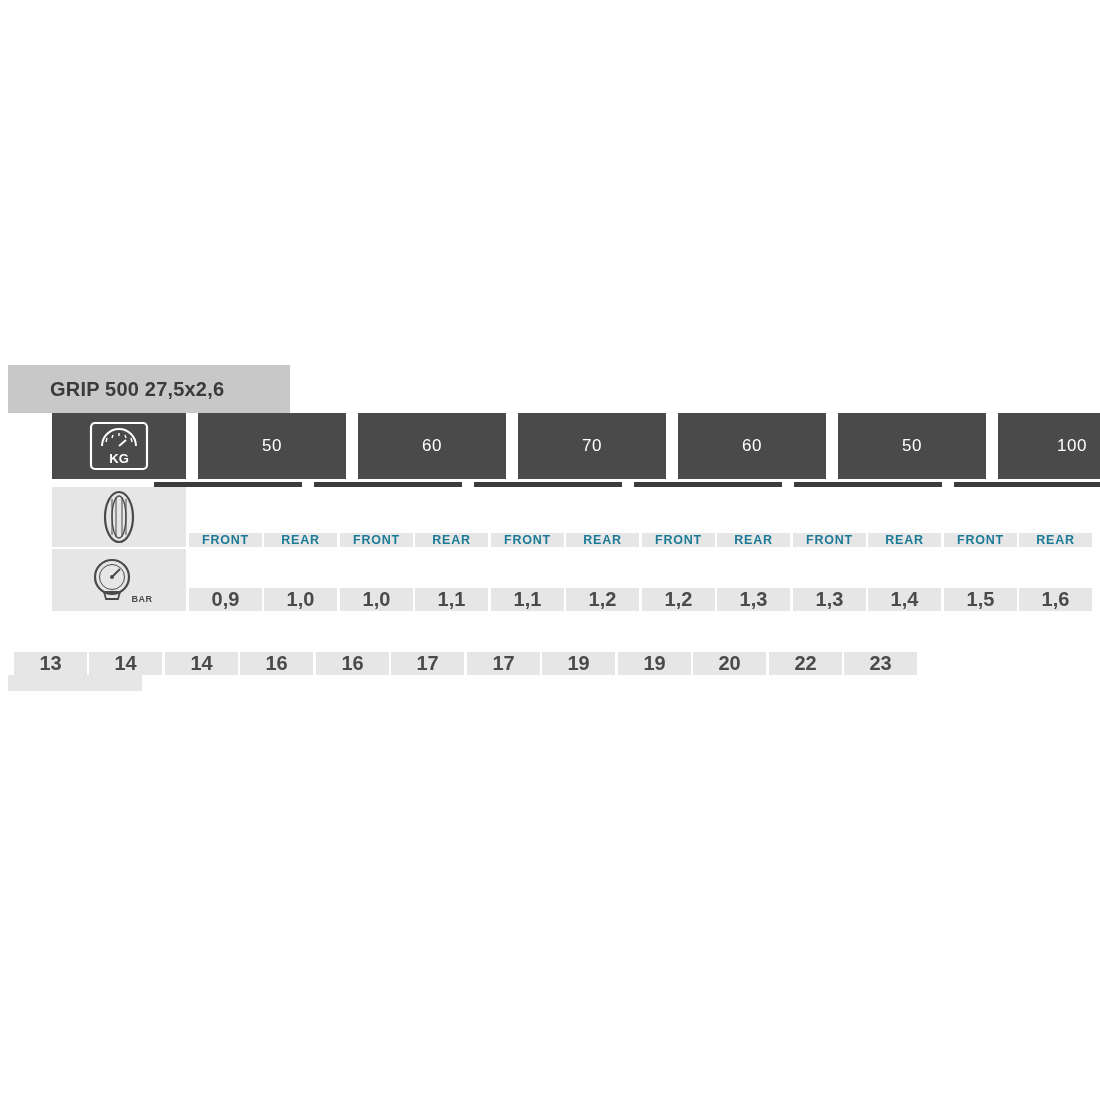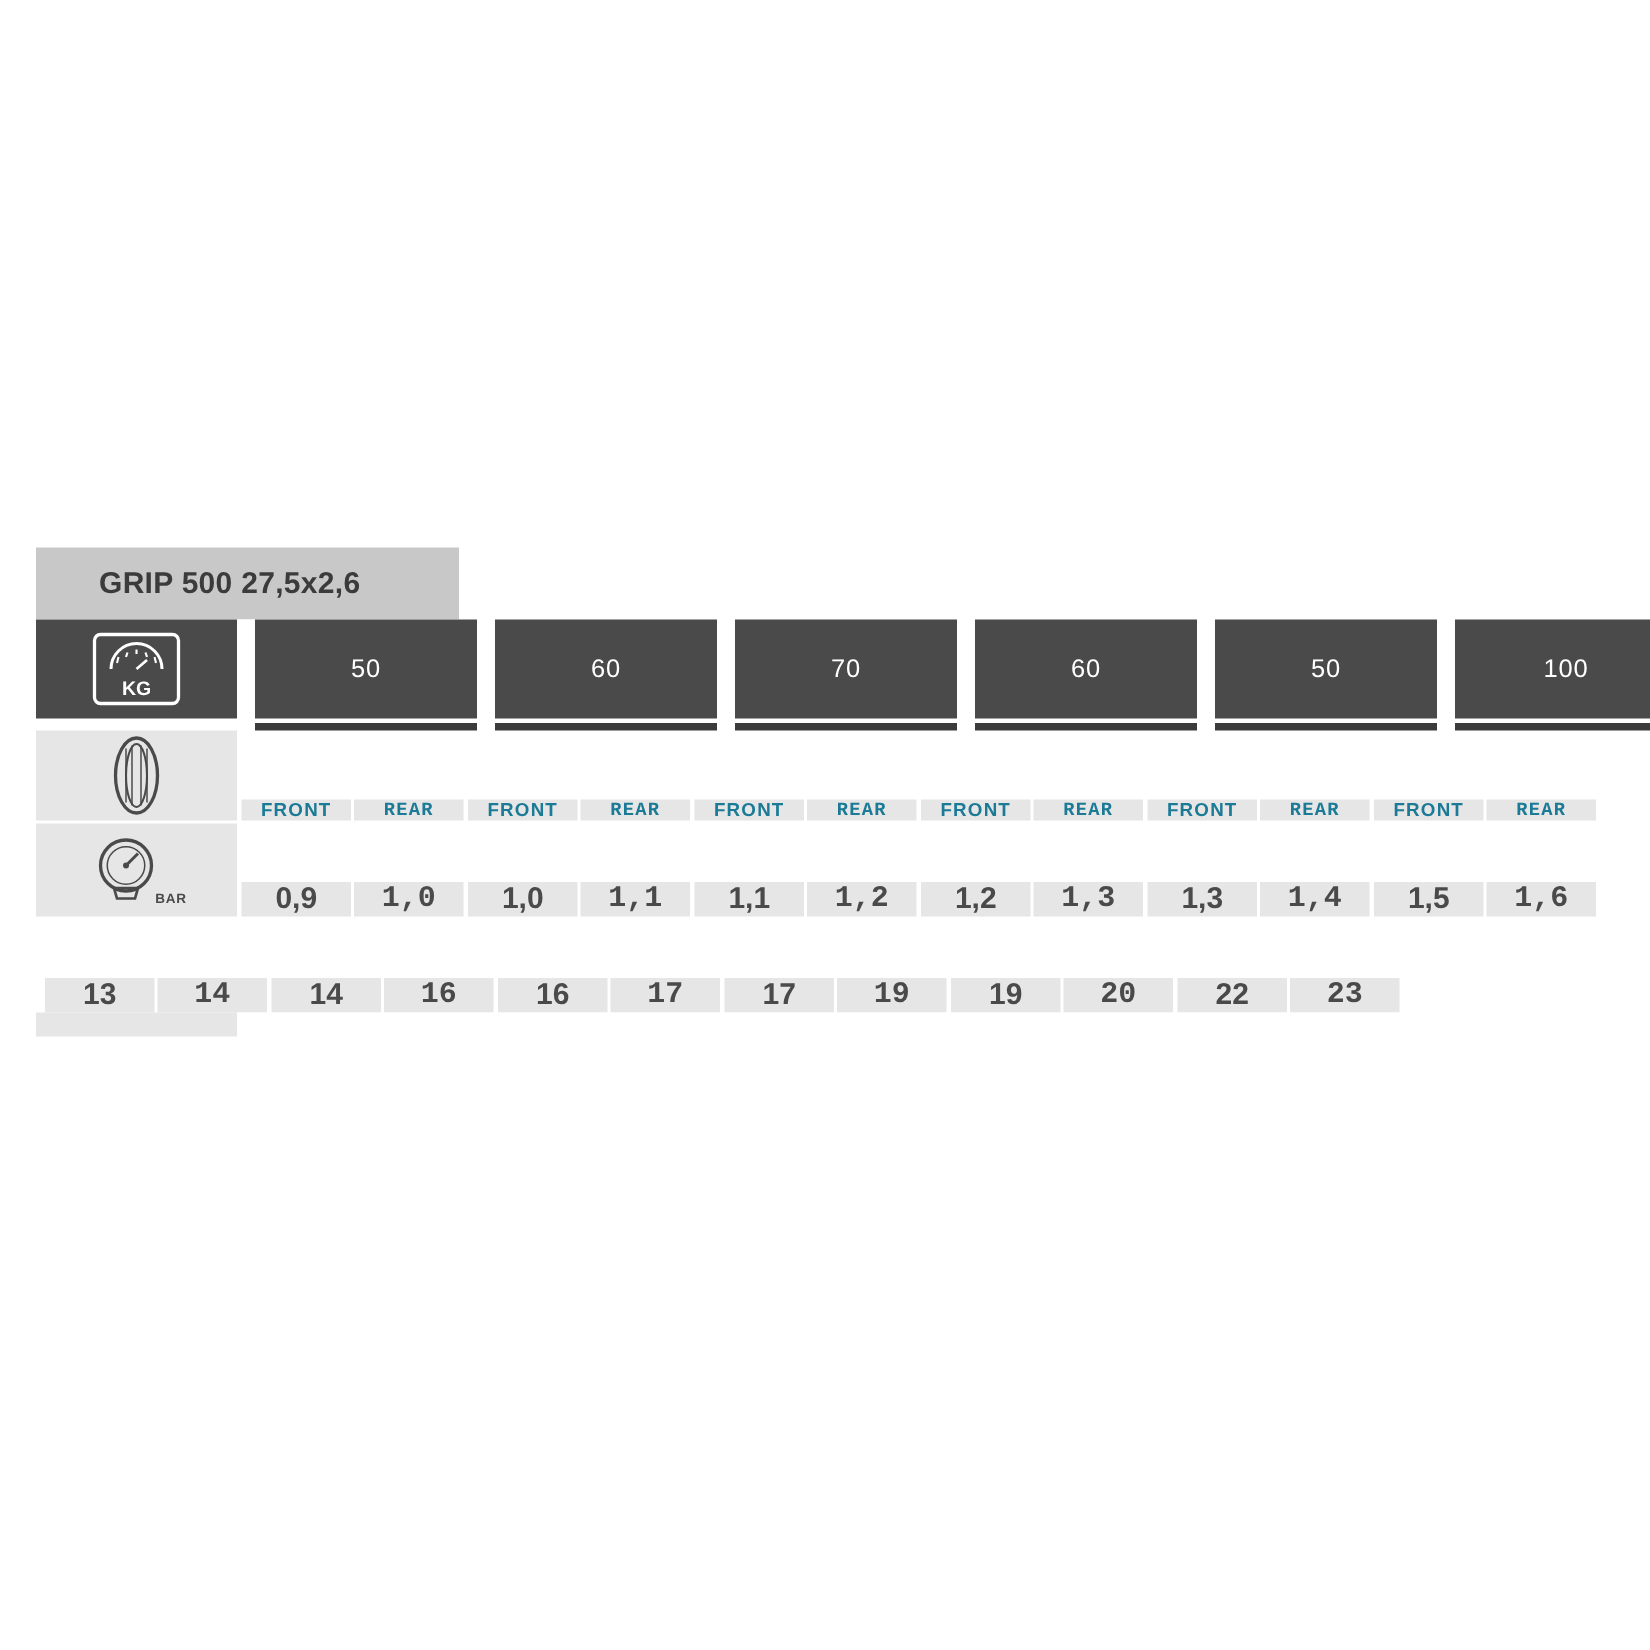--- a/index.html
+++ b/index.html
@@ -10,21 +10,21 @@
   body {
     width: 1100px;
     height: 1100px;
     font-family: "Liberation Sans", sans-serif;
     position: relative;
     overflow: hidden;
   }
 
   #chart-wrap {
     position: absolute;
-    left: 24px;
+    left: 8px;
     top: 365px;
     width: 1062px;
   }
 
   
   .title-box {
     width: 282px;
     height: 48px;
     background: #c8c8c8;
     display: flex;
@@ -50,20 +50,21 @@
   }
 
   
   .icon-cell {
     width: 134px;
     flex: 0 0 134px;
     display: flex;
     align-items: center;
     justify-content: center;
     box-sizing: border-box;
+    margin-left: 44px;
   }
   .icon-cell.dark {
     background: #4a4a4a;
   }
   .icon-cell.light {
     background: #e6e6e6;
   }
 
   
   .row-weights {
@@ -105,21 +106,21 @@
   }
   .group:first-of-type { margin-left: 6px; }
   .cell {
     flex: 1 1 50%;
     background: #e6e6e6;
     display: flex;
     align-items: center;
     justify-content: center;
     box-sizing: border-box;
   }
-  .cell + .cell { margin-left: 2px; font-family: Liberation Mono, monospace; }
+  .cell + .cell { margin-left: 2px; }
 
   .fr-label {
     font-size: 12.5px;
     font-weight: bold;
     color: #1b7a96;
     letter-spacing: 0.8px;
   }
   .val {
     font-size: 20px;
     font-weight: bold;

